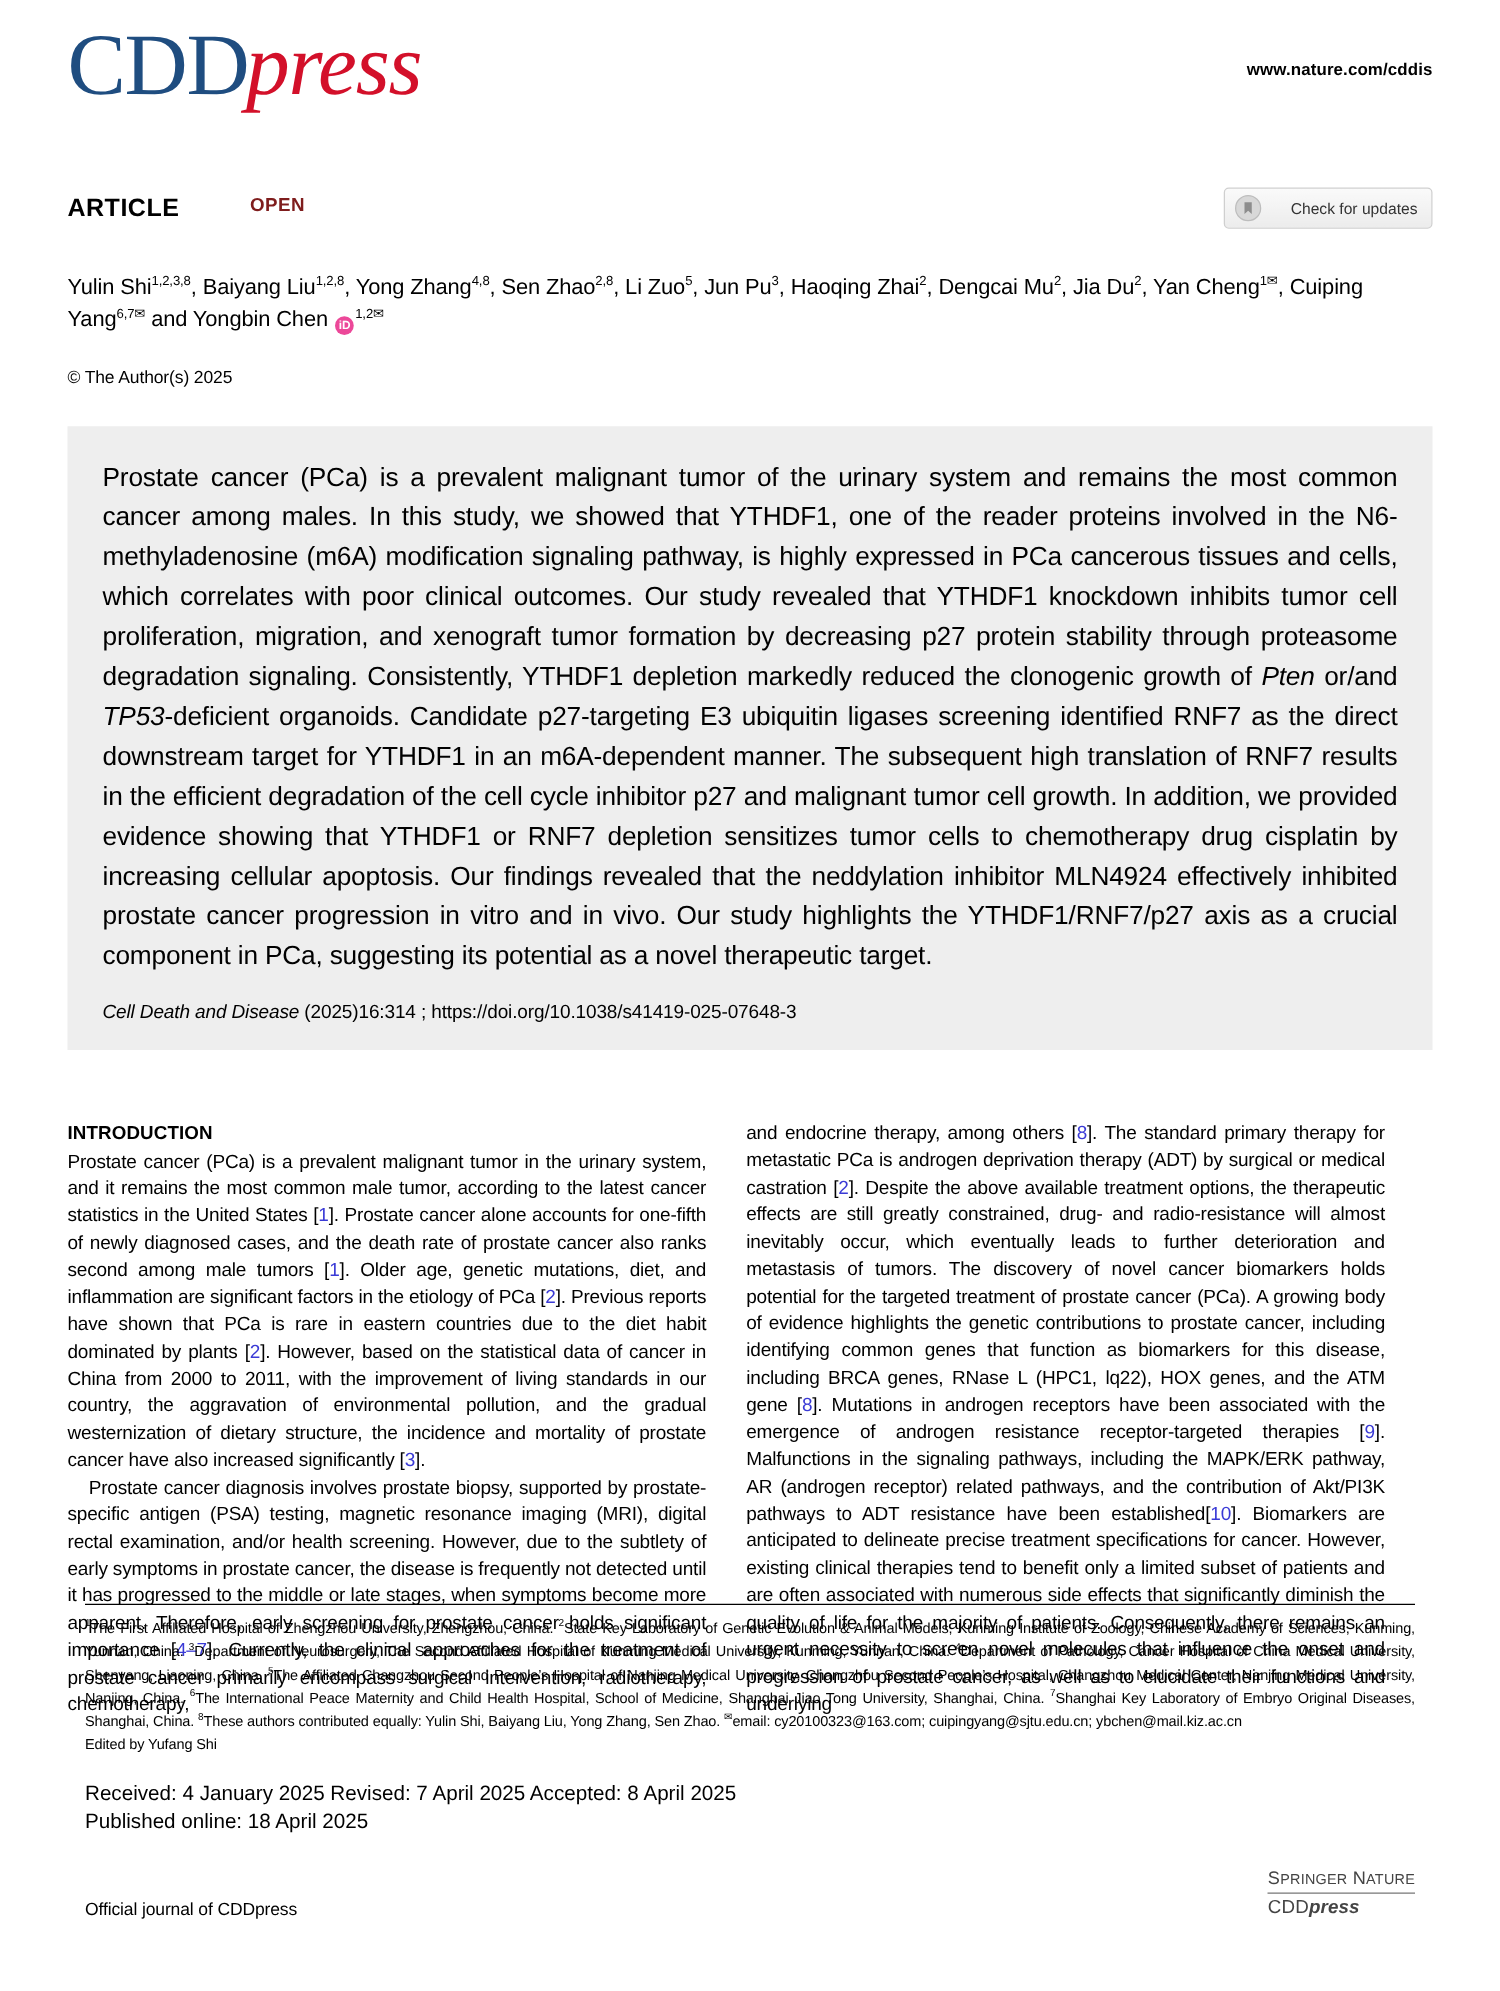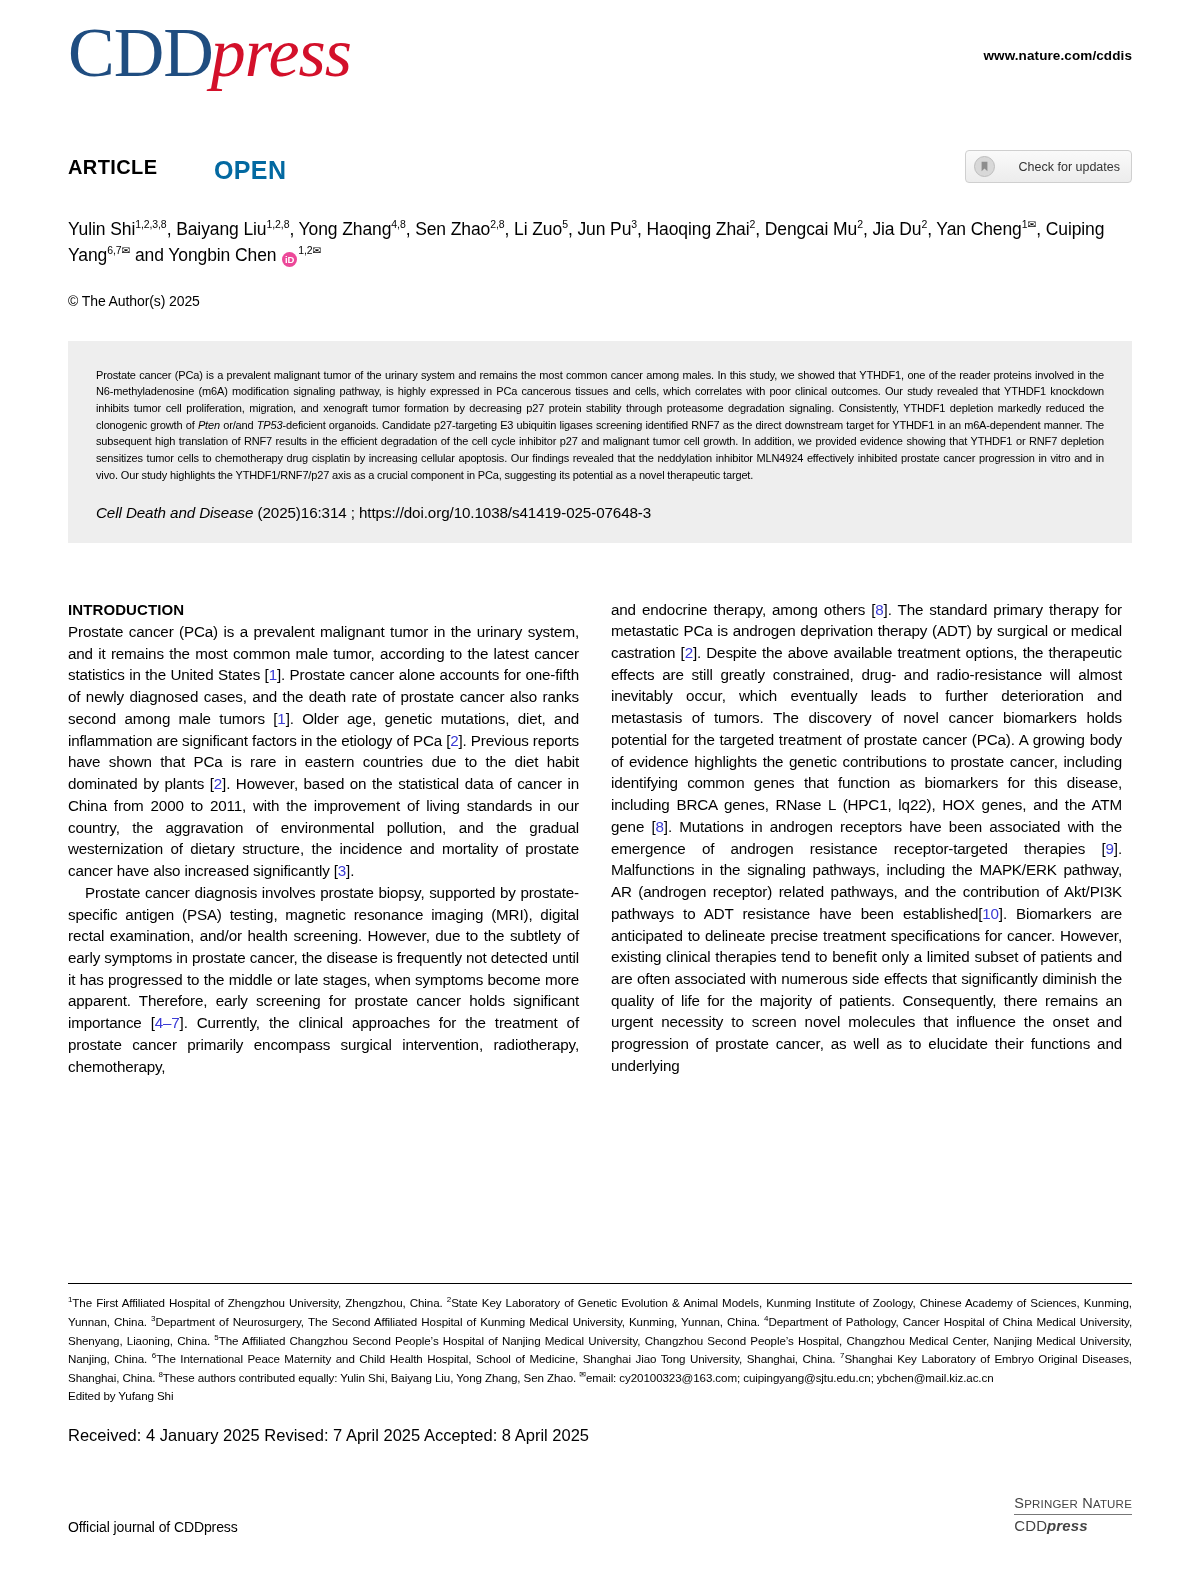--- a/index.html
+++ b/index.html
@@ -13,21 +13,21 @@
     position: relative;
     font-family: "Liberation Sans", sans-serif;
     color: #000000;
     -webkit-font-smoothing: antialiased;
   }
   .page {
     position: relative;
     width: 1200px;
     height: 1593px;
     box-sizing: border-box;
-    padding: 0 68px;
+    padding: 0 54px;
   }
 
   
   .masthead {
     position: relative;
     height: 120px;
   }
   .logo {
     position: absolute;
     left: 0px;
@@ -63,23 +63,23 @@
     height: 42px;
     margin-top: 36px;
   }
   .art-label {
     font-size: 20px;
     font-weight: bold;
     letter-spacing: 0.4px;
     display: inline-block;
   }
   .open-label {
-    font-size: 25px;
-    font-weight: bold;
-    color: #0369a1;
+    font-size: 15px;
+    font-weight: bold;
+    color: #7f1d1d;
     letter-spacing: 0.4px;
     display: inline-block;
     margin-left: 52px;
     vertical-align: top;
   }
   .check-updates {
     position: absolute;
     right: 0px;
     top: -6px;
     display: flex;
@@ -146,21 +146,21 @@
   }
 
   
   .abstract-box {
     background: #eeeeee;
     margin-top: 32px;
     padding: 26px 28px 22px 28px;
     box-sizing: border-box;
   }
   .abstract-text {
-    font-size: 11px;
+    font-size: 21px;
     line-height: 1.52;
     text-align: justify;
     text-justify: inter-word;
     letter-spacing: -0.15px;
     margin: 0;
   }
   .citation-line {
     font-size: 15.2px;
     margin-top: 20px;
     letter-spacing: -0.1px;
@@ -310,20 +310,21 @@
       <p>and endocrine therapy, among others [<span class="ref">8</span>]. The standard primary therapy for metastatic PCa is androgen deprivation therapy (ADT) by surgical or medical castration [<span class="ref">2</span>]. Despite the above available treatment options, the therapeutic effects are still greatly constrained, drug- and radio-resistance will almost inevitably occur, which eventually leads to further deterioration and metastasis of tumors. The discovery of novel cancer biomarkers holds potential for the targeted treatment of prostate cancer (PCa). A growing body of evidence highlights the genetic contributions to prostate cancer, including identifying common genes that function as biomarkers for this disease, including BRCA genes, RNase L (HPC1, lq22), HOX genes, and the ATM gene [<span class="ref">8</span>]. Mutations in androgen receptors have been associated with the emergence of androgen resistance receptor-targeted therapies [<span class="ref">9</span>]. Malfunctions in the signaling pathways, including the MAPK/ERK pathway, AR (androgen receptor) related pathways, and the contribution of Akt/PI3K pathways to ADT resistance have been established[<span class="ref">10</span>]. Biomarkers are anticipated to delineate precise treatment specifications for cancer. However, existing clinical therapies tend to benefit only a limited subset of patients and are often associated with numerous side effects that significantly diminish the quality of life for the majority of patients. Consequently, there remains an urgent necessity to screen novel molecules that influence the onset and progression of prostate cancer, as well as to elucidate their functions and underlying</p>
     </div>
   </div>
 
   <div class="footnotes">
     <hr class="fn-rule">
     <p class="affiliations"><sup>1</sup>The First Affiliated Hospital of Zhengzhou University, Zhengzhou, China. <sup>2</sup>State Key Laboratory of Genetic Evolution &amp; Animal Models, Kunming Institute of Zoology, Chinese Academy of Sciences, Kunming, Yunnan, China. <sup>3</sup>Department of Neurosurgery, The Second Affiliated Hospital of Kunming Medical University, Kunming, Yunnan, China. <sup>4</sup>Department of Pathology, Cancer Hospital of China Medical University, Shenyang, Liaoning, China. <sup>5</sup>The Affiliated Changzhou Second People’s Hospital of Nanjing Medical University, Changzhou Second People’s Hospital, Changzhou Medical Center, Nanjing Medical University, Nanjing, China. <sup>6</sup>The International Peace Maternity and Child Health Hospital, School of Medicine, Shanghai Jiao Tong University, Shanghai, China. <sup>7</sup>Shanghai Key Laboratory of Embryo Original Diseases, Shanghai, China. <sup>8</sup>These authors contributed equally: Yulin Shi, Baiyang Liu, Yong Zhang, Sen Zhao. <sup class="env">✉</sup>email: cy20100323@163.com; cuipingyang@sjtu.edu.cn; ybchen@mail.kiz.ac.cn</p>
     <div class="edited-by">Edited by Yufang Shi</div>
     <div class="dates">
       <div>Received: 4 January 2025 Revised: 7 April 2025 Accepted: 8 April 2025</div>
+      <div>Published online: 18 April 2025</div>
     </div>
   </div>
 
   <div class="page-footer">
     <div class="official-journal">Official journal of CDDpress</div>
     <div class="springer-mark">
       <div class="sn"><span>S<span class="small-caps">PRINGER</span></span> <span>N<span class="small-caps">ATURE</span></span></div>
       <div class="sn-rule"></div>
       <div class="cddpress"><span>CDD</span><i>press</i></div>
     </div>

